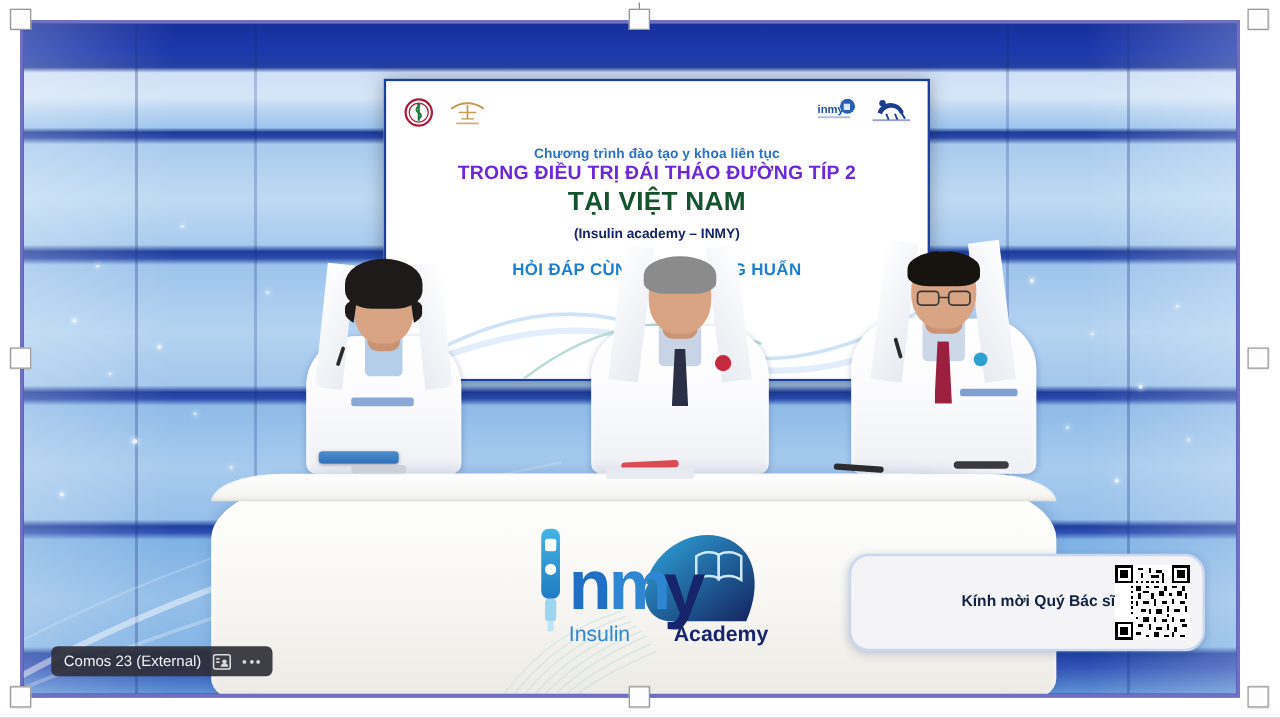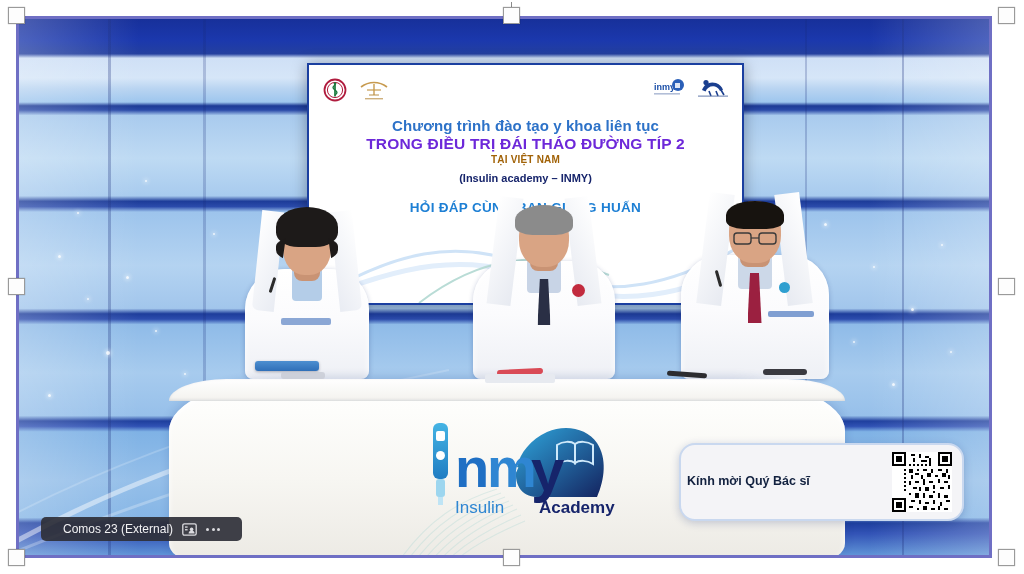--- a/index.html
+++ b/index.html
@@ -130,24 +130,24 @@
     position: absolute; right: 12px; top: 12px;
     display: flex; align-items: center; gap: 12px;
   }
 
   .slide-text {
     position: absolute;
     left: 0; right: 0; top: 52px;
     text-align: center;
     line-height: 1.22;
   }
-  .t-sub   { font-size: 15px; font-weight: bold; color: #2d72c8; letter-spacing: .1px; }
+  .t-sub   { font-size: 11px; font-weight: bold; color: #2d72c8; letter-spacing: .1px; }
   .t-main  { font-size: 15.5px; font-weight: bold; color: #16246b; letter-spacing: .2px; margin-top: 5px; }
   .t-main2 { font-size: 15.5px; font-weight: bold; color: #6d28d9; letter-spacing: .2px; }
-  .t-main3 { font-size: 10px; font-weight: bold; color: #a16207; letter-spacing: .2px; }
+  .t-main3 { font-size: 21px; font-weight: bold; color: #14532d; letter-spacing: .2px; }
   .t-paren { font-size: 11px; font-weight: bold; color: #16246b; margin-top: 6px; }
   .t-qa    { font-size: 13.5px; font-weight: bold; color: #1d7fd4; margin-top: 14px; letter-spacing: .3px; }
 
   
   #desk {
     position: absolute;
     left: 150px; bottom: -6px;
     width: 676px; height: 182px;
     background: linear-gradient(180deg, #ffffff 0%, #fdfdfb 18%, #f7f6f2 55%, #eceae4 100%);
     border-radius: 120px 120px 26px 26px / 52px 52px 18px 18px;
@@ -198,21 +198,21 @@
     left: 660px; bottom: 34px;
     width: 285px; height: 78px;
     background: #f4f4f7;
     border: 2px solid #c9d8ef;
     border-radius: 16px;
     display: flex; align-items: center;
     box-shadow: 0 2px 8px rgba(20,40,110,.22);
   }
   #qr-text {
     flex: 1;
-    text-align: left;
+    text-align: right;
     font-size: 12.5px;
     font-weight: bold;
     color: #12213f;
     line-height: 1.42;
     padding-left: 6px;
   }
   #qr-code {
     width: 60px; height: 60px;
     margin-right: 10px;
     flex: 0 0 auto;
@@ -220,21 +220,21 @@
 
   
   #name-label {
     position: absolute;
     left: 22px; bottom: 14px;
     height: 24px;
     background: rgba(47,48,56,.92);
     border-radius: 5px;
     display: flex; align-items: center;
     gap: 9px;
-    padding: 0 22px;
+    padding: 0 10px;
     z-index: 40;
   }
   #name-text {
     color: #f1f1f3;
     font-size: 12px;
     white-space: nowrap;
   }
   .lbl-icon { display: flex; align-items: center; }
   #more-dots { display: flex; gap: 2.5px; align-items: center; }
   #more-dots span { width: 3px; height: 3px; border-radius: 50%; background: #dcdce0; display: block; }

